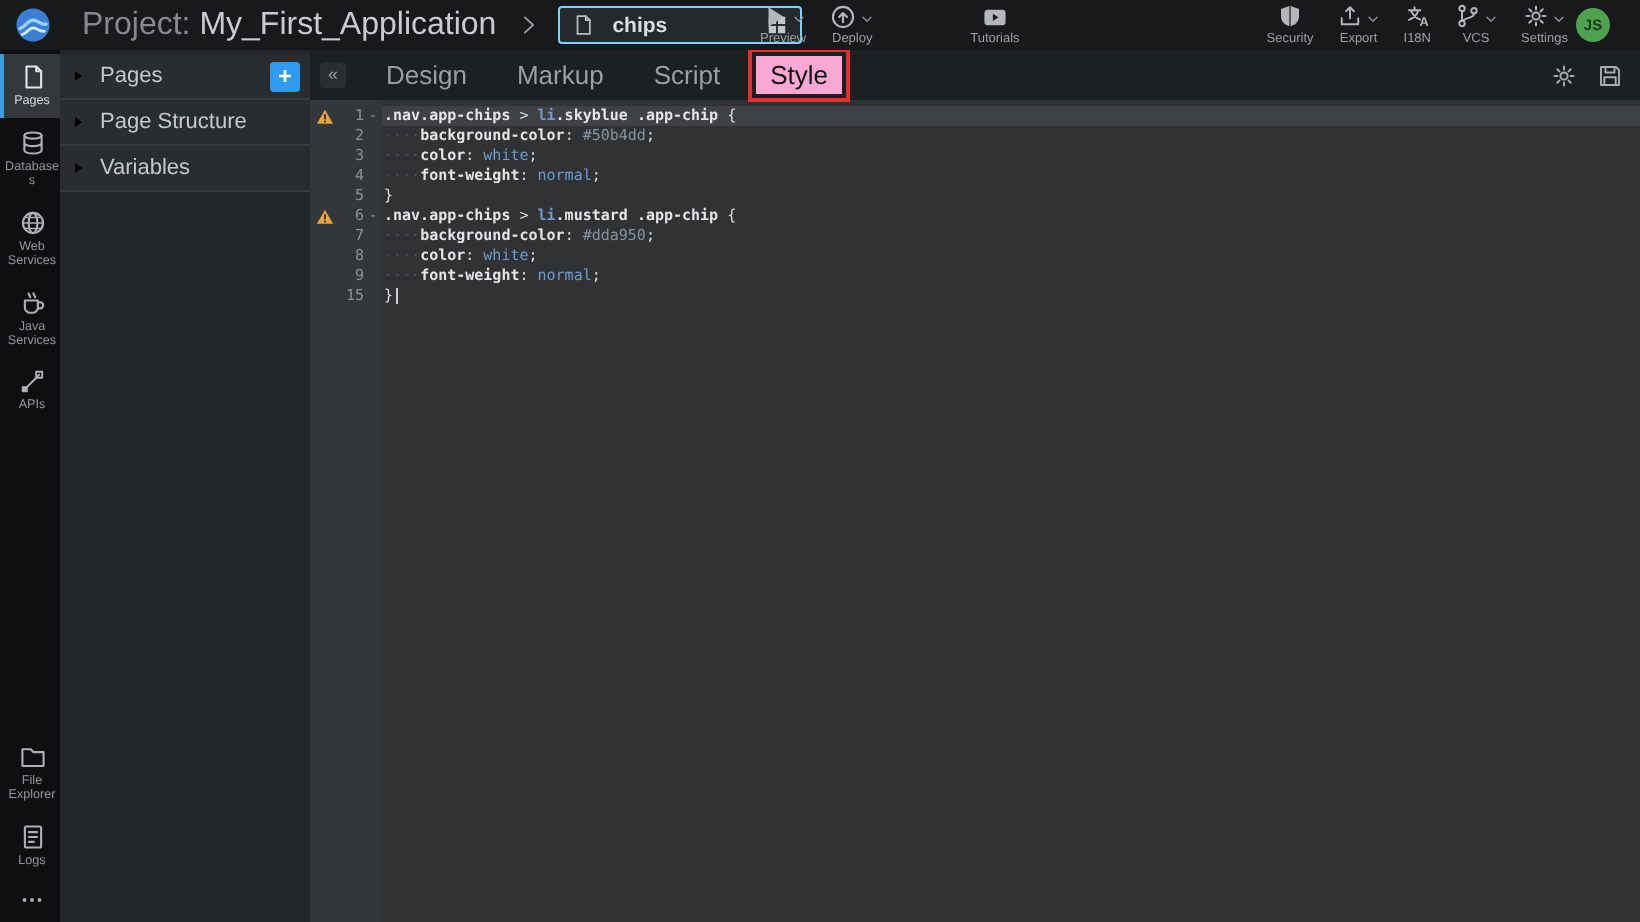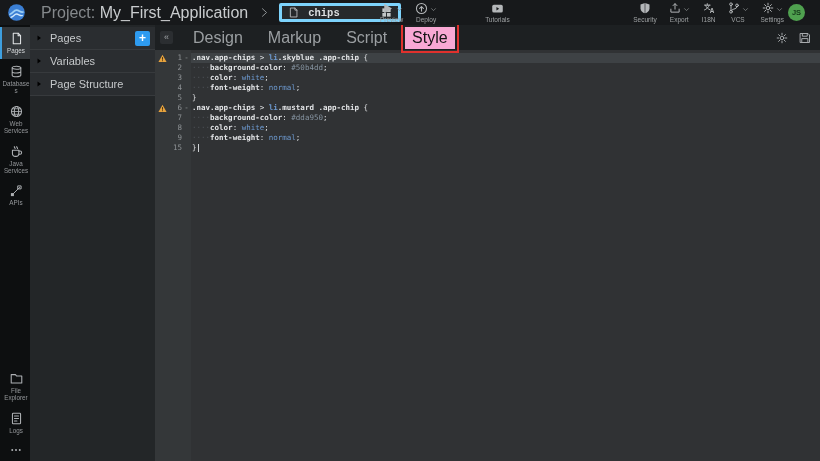--- a/index.html
+++ b/index.html
@@ -6,22 +6,22 @@
   html,body { width: 820px; height: 461px; overflow: hidden; background:#303234;
     font-family: "Liberation Sans", sans-serif; }
 
   
   .topbar { position:absolute; left:0; top:0; width:820px; height:25px;
     background:#17191b; display:flex; align-items:center; z-index:5; }
   .logo { width:19px; height:19px; margin-left:7px; flex:none; }
   .project { margin-left:15px; font-size:16px; color:#85898c; white-space:nowrap; }
   .project b { color:#c9ccce; font-weight:normal; }
   .crumb-chev { margin:0 9px 0 11px; color:#9a9ea1; }
-  .file-tab { height:19px; width:122px; background:#26292c; border:3px solid #7dd3fc;
-    border-radius:2px; display:flex; align-items:center; padding:0 6px;font-family:Liberation Mono, monospace; }
+  .file-tab { height:19px; width:122px; background:#26292c; border:1px solid #7dd3fc;
+    border-radius:2px; display:flex; align-items:center; padding:0 6px; }
   .file-tab .icon { color:#b9bcbe; }
   .file-tab .fname { font-size:10.5px; font-weight:bold; color:#dcdfe1; margin-left:9px; }
   .file-tab .grid { margin-left:auto; color:#c3c6c8; }
 
   .tb-left { position:absolute; left:374px; top:0; height:25px; display:flex; }
   .tb-right { position:absolute; right:30px; top:0; height:25px; display:flex; }
   .tb-item { display:flex; flex-direction:column; align-items:center; justify-content:center;
     padding:0 6px; cursor:pointer; color:#b4b7b9; position:relative; }
   .tb-item .irow { display:flex; align-items:flex-start; height:12px; }
   .tb-item .caret { color:#8e9294; margin-left:2px; margin-top:4px; }
@@ -50,21 +50,21 @@
   .panel-row .lbl { margin-left:7px; font-size:11px; color:#c6c9cb; }
   .add-btn { margin-left:auto; width:15px; height:15px; border-radius:2px; background:#2e9bf0;
     color:#fff; font-size:12px; font-weight:bold; line-height:14px; text-align:center; cursor:pointer; }
 
   
   .editor { position:absolute; left:155px; top:25px; right:0; bottom:0; background:#303234; }
   .tabbar { height:25px; background:#1d2022; display:flex; align-items:center; }
   .collapse-btn { width:13px; height:13px; margin-left:5px; background:#2b2e31; color:#9fa3a6;
     font-size:9px; line-height:12px; text-align:center; border-radius:2px; cursor:pointer; }
   .tabs { display:flex; margin-left:13px; gap:11px; align-items:center; }
-  .tab { padding:2px 7px; font-size:16px; color:#9b9fa2; cursor:pointer; }
+  .tab { padding:2px 7px; font-size:13px; color:#9b9fa2; cursor:pointer; }
   .tab.active { background:#f9a8d4; color:#141414; }
   .tab.annotated { outline:2px solid #e0312d; outline-offset:2px; }
   .ed-actions { margin-left:auto; margin-right:9px; display:flex; gap:11px; color:#a9acaf; }
   .ed-actions .icon { cursor:pointer; }
 
   .codearea { position:absolute; top:25px; left:0; right:0; bottom:0; padding-top:3px;
     font-family:"DejaVu Sans Mono", monospace; font-size:7.5px; line-height:10px; cursor:text; }
   .gutter-strip { position:absolute; top:25px; left:0; width:36px; bottom:0; background:#343739; }
   .code-row { display:flex; height:10px; align-items:center; position:relative; }
   .g-warn { width:14px; flex:none; display:flex; justify-content:center; align-items:center; }
@@ -331,29 +331,29 @@
       </span>
       <span class="lbl">Pages</span>
       <span class="add-btn">+</span>
     </div>
     <div class="panel-row">
       <span class="icon">
         <svg width="8" height="8" viewBox="0 0 16 16" fill="none" stroke="currentColor" stroke-width="1.3" stroke-linecap="round" stroke-linejoin="round">
           <path d="M5 3l7 5-7 5z" fill="currentColor" stroke="none"></path>
         </svg>
       </span>
-      <span class="lbl">Variables</span>
+      <span class="lbl">Page Structure</span>
     </div>
     <div class="panel-row">
       <span class="icon">
         <svg width="8" height="8" viewBox="0 0 16 16" fill="none" stroke="currentColor" stroke-width="1.3" stroke-linecap="round" stroke-linejoin="round">
           <path d="M5 3l7 5-7 5z" fill="currentColor" stroke="none"></path>
         </svg>
       </span>
-      <span class="lbl">Page Structure</span>
+      <span class="lbl">Variables</span>
     </div>
   </div>
 
 <div class="editor">
   <div class="tabbar">
     <div class="collapse-btn">«</div>
     <div class="tabs">
         <div class="tab">Design</div>
         <div class="tab">Markup</div>
         <div class="tab">Script</div>

